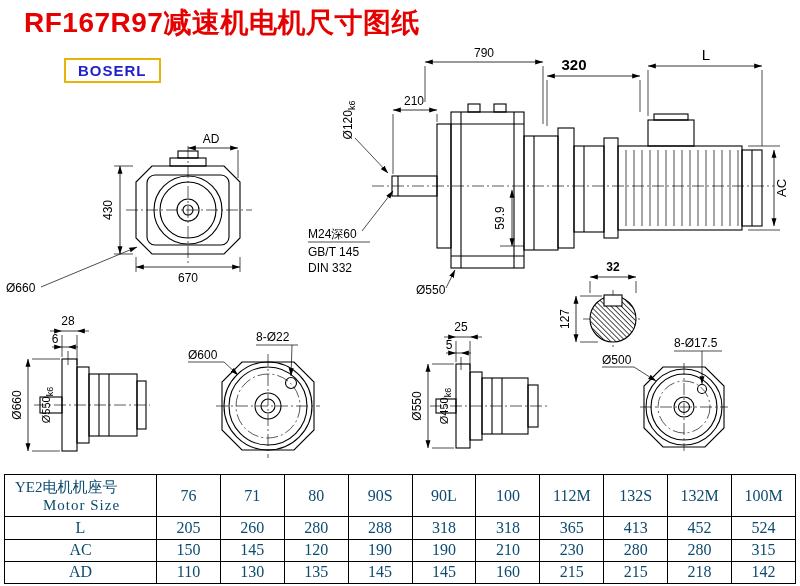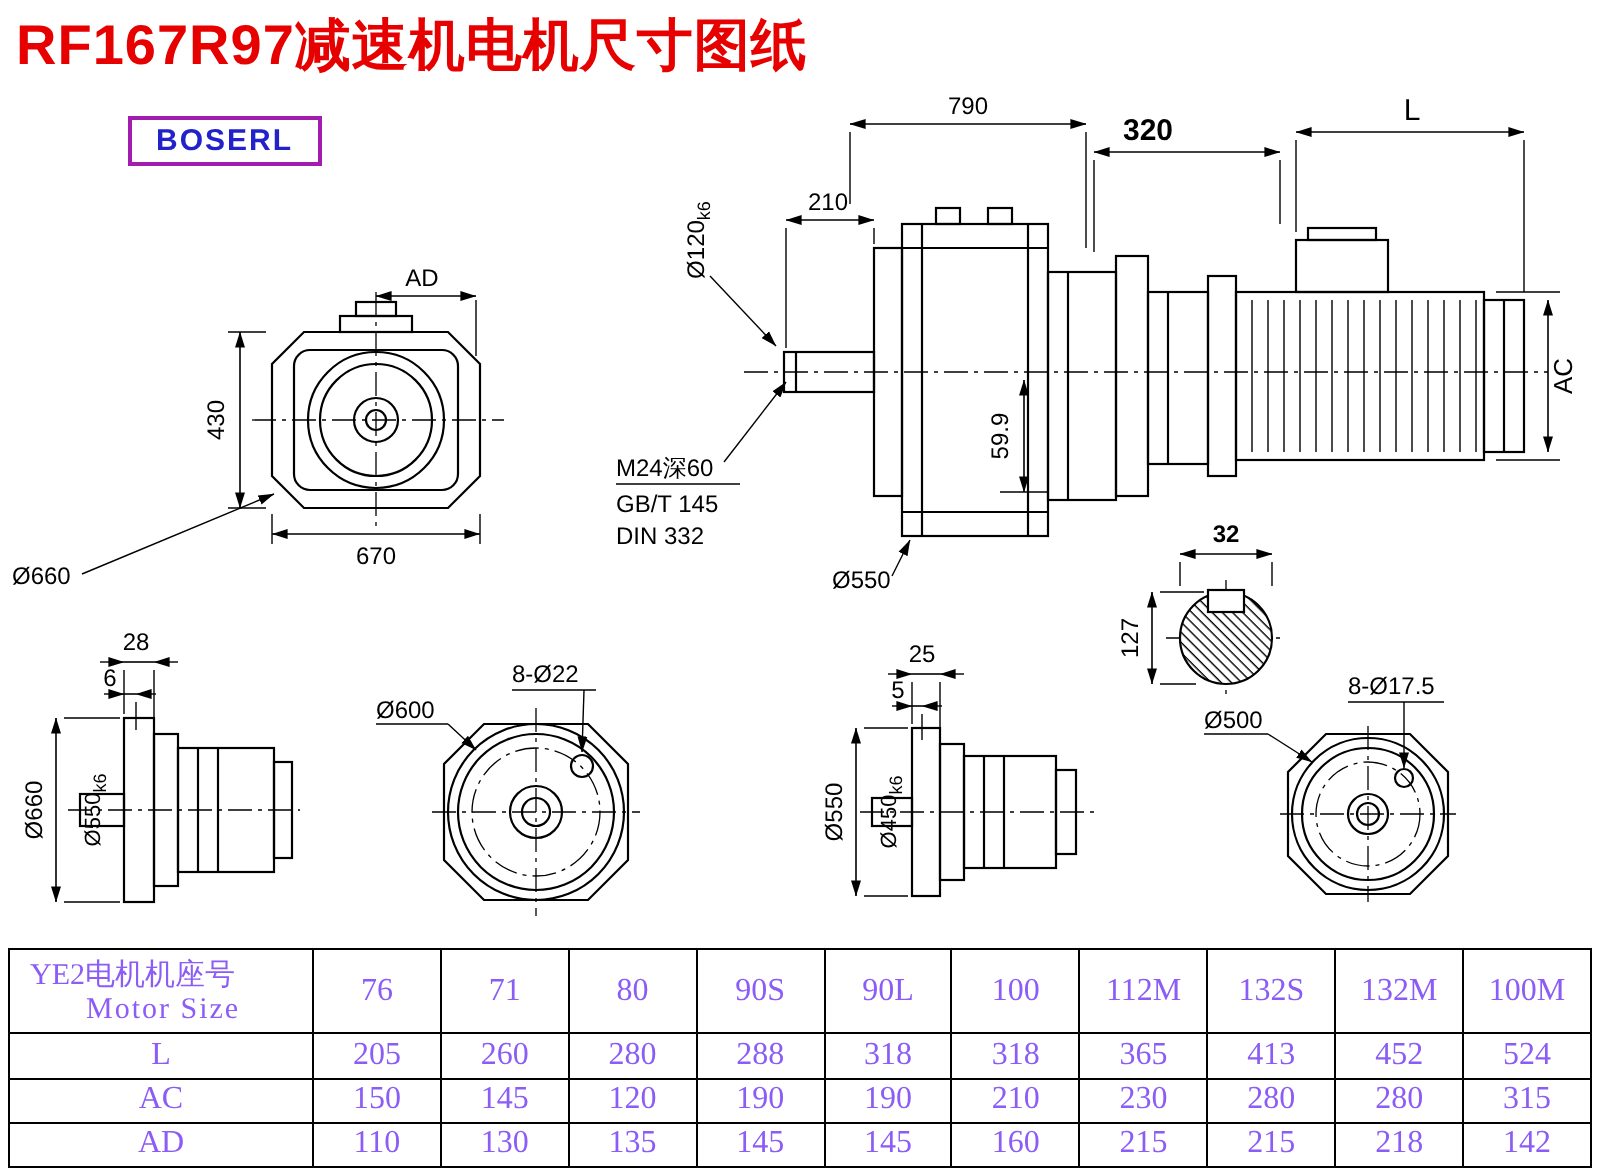--- a/index.html
+++ b/index.html
@@ -1,34 +1,34 @@
 <!DOCTYPE html>
 <html><head>
 <meta charset="utf-8">
 <style>
   * { margin:0; padding:0; box-sizing:border-box; }
   html,body { background:#fff; }
   body { width:800px; height:586px; font-family:"Liberation Sans",sans-serif; position:relative; overflow:hidden; }
   .page { position:relative; width:800px; height:586px; background:#fff; }
-  .title { position:absolute; left:8px; top:4px; font-size:28px; font-weight:bold; color:#e60000; letter-spacing:.5px; white-space:nowrap; }
-  .brand { position:absolute; left:64px; top:58px; border:2px solid #a21caf; color:#2222cc; font-size:15px; font-weight:bold; letter-spacing:1px; padding:2px 12px; background:#fff; }
+  .title { position:absolute; left:24px; top:4px; font-size:28px; font-weight:bold; color:#e60000; letter-spacing:.5px; white-space:nowrap; }
+  .brand { position:absolute; left:64px; top:58px; border:2px solid #eab308; color:#2222cc; font-size:15px; font-weight:bold; letter-spacing:1px; padding:2px 12px; background:#fff; }
   svg.drawing { position:absolute; left:0; top:0; }
   svg text { font-family:"Liberation Sans",sans-serif; font-size:13px; fill:#000; }
   .t12 { font-size:12px; } .t11 { font-size:11px; } .t15 { font-size:15px; }
   .b { font-weight:bold; }
   .sub { font-size:9px; }
   .ln  { fill:none; stroke:#000; stroke-width:1.1; }
   .dim { fill:none; stroke:#000; stroke-width:.8; }
   .thn { fill:none; stroke:#000; stroke-width:.7; }
   .cl  { fill:none; stroke:#000; stroke-width:.65; stroke-dasharray:12 3 2 3; }
   .tbl-wrap { position:absolute; left:4px; top:474px; width:792px; height:110px; }
   table { width:100%; height:100%; border-collapse:collapse; table-layout:fixed;
           font-family:"Liberation Serif",serif; }
   th,td { border:1px solid #000; text-align:center; vertical-align:middle;
-          font-weight:normal; font-size:16px; padding:0; color:#8b5cf6; }
+          font-weight:normal; font-size:16px; padding:0; color:#0c4a6e; }
   tr.hdr th { height:42px; }
   tr.row th, tr.row td { height:22px; }
   th.corner { text-align:left; padding-left:10px; }
   th.corner .cn { font-size:15px; }
   th.corner .en { font-size:15px; letter-spacing:1px;margin-left:28px; }
 </style>
 </head>
 <body>
 
 <div class="page">

